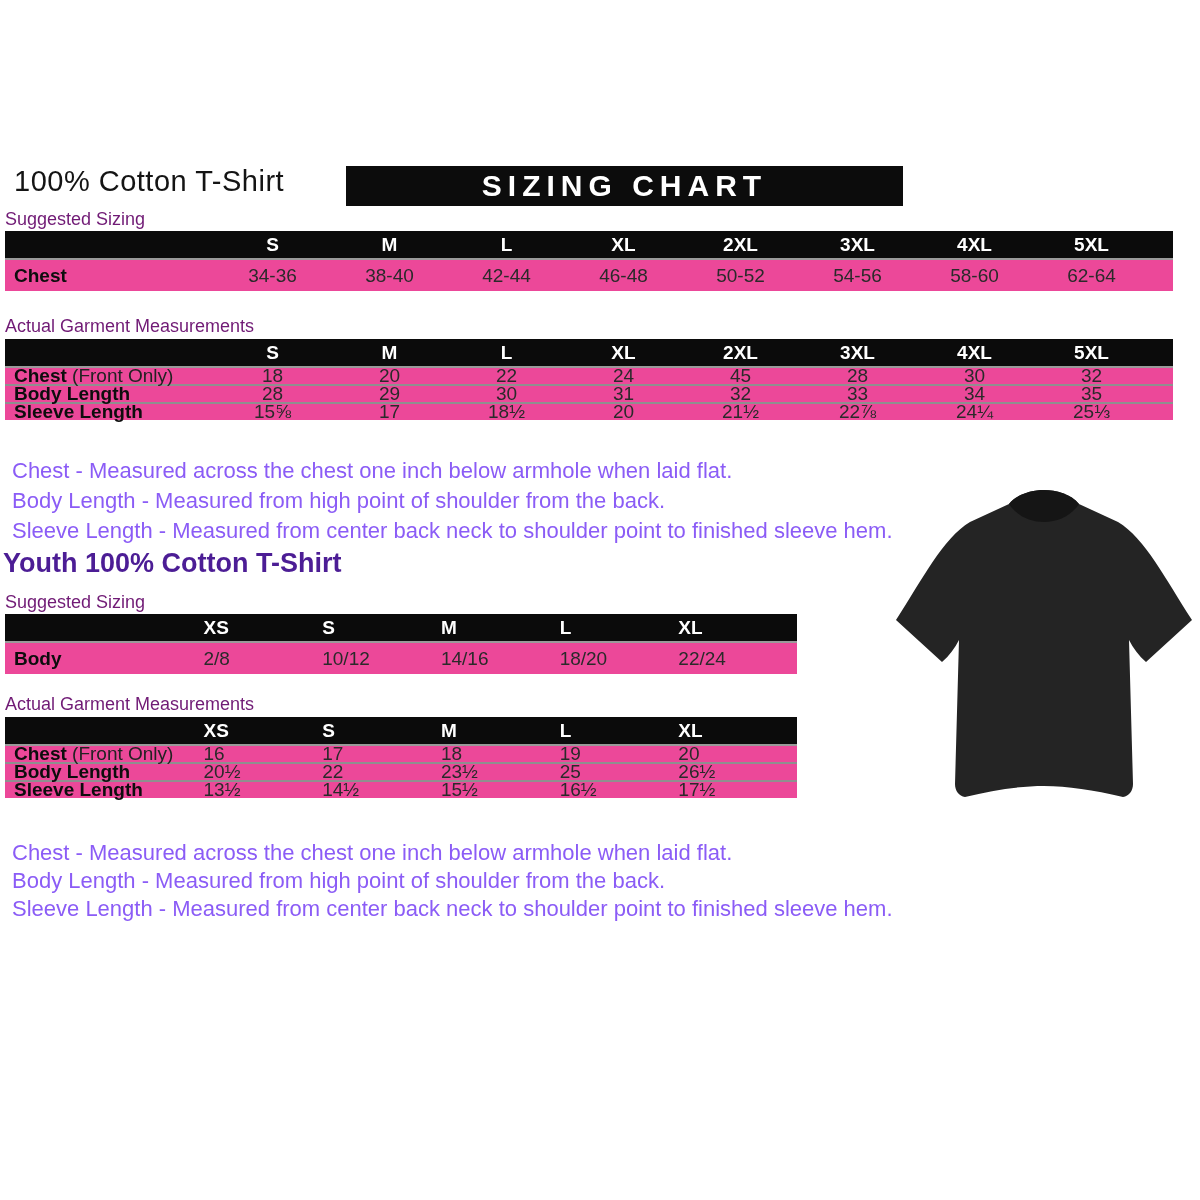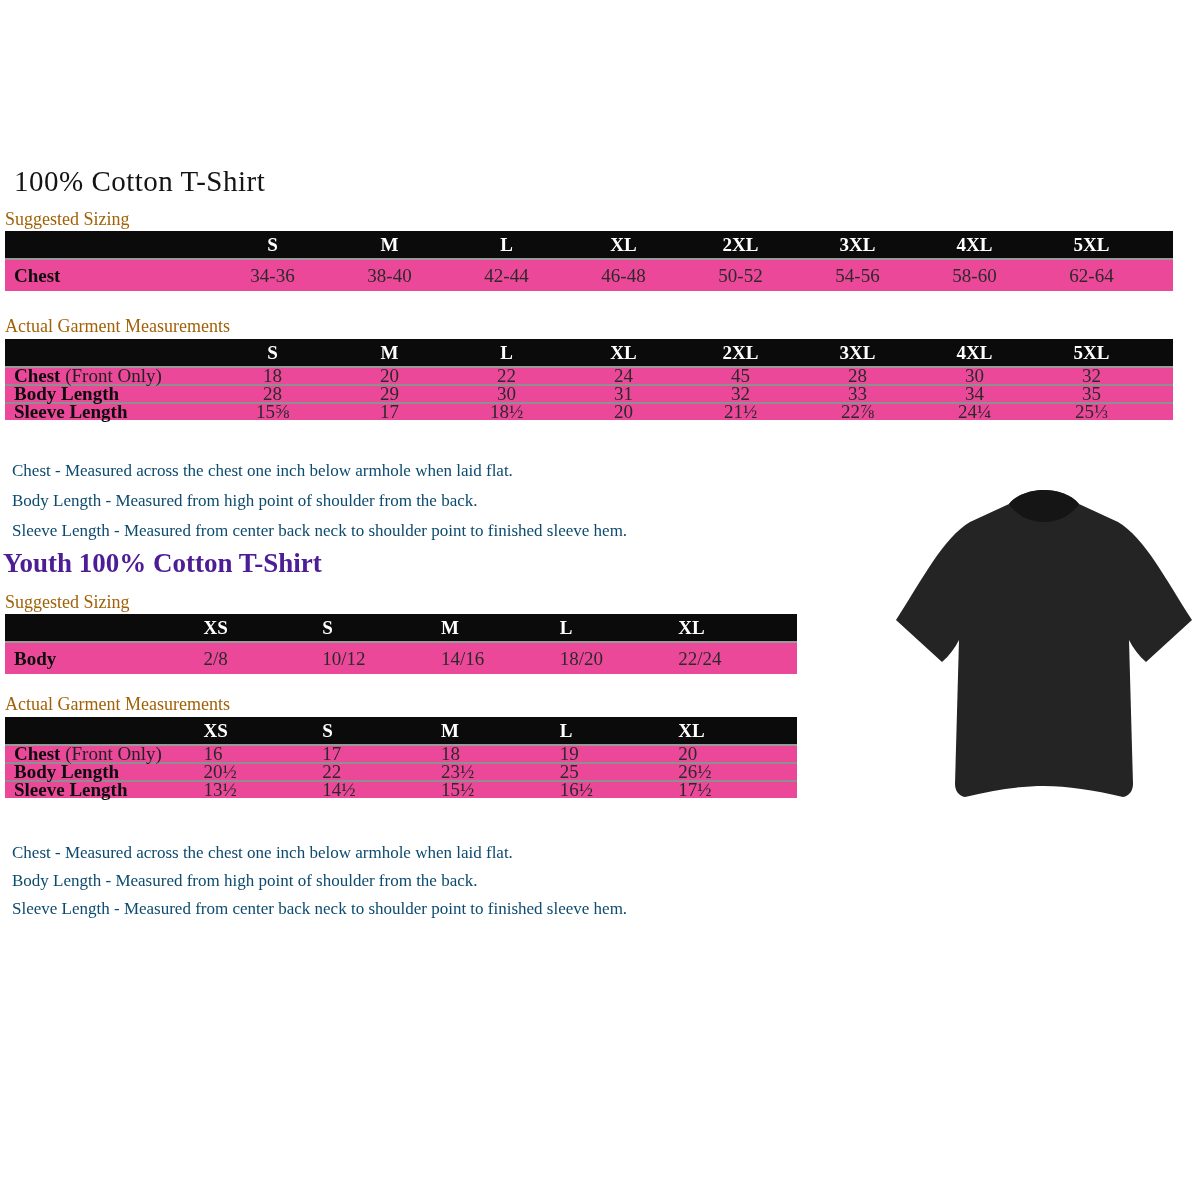--- a/index.html
+++ b/index.html
@@ -1,30 +1,30 @@
 <!DOCTYPE html>
 <html><head>
 <meta charset="utf-8">
 <style>
   html,body{margin:0;padding:0;background:#fff;}
   .canvas{
     position:relative;width:1200px;height:1200px;background:#ffffff;overflow:hidden;
-    font-family:Liberation Serif, serif;color:#111;
+    font-family:Liberation Sans, sans-serif;color:#111;
   }
   .adult-title{
     position:absolute;left:14px;top:165px;font-size:29px;font-weight:500;color:#141414;
     letter-spacing:0.5px;white-space:nowrap;
   }
   .banner{
     position:absolute;left:346px;top:166px;width:557px;height:40px;background:#0c0c0c;
     display:flex;align-items:center;justify-content:center;
   }
   .banner span{color:#fff;font-size:30px;font-weight:bold;letter-spacing:6px;white-space:nowrap;}
-  .sec-label{position:absolute;left:5px;font-size:18px;color:#a16207;white-space:nowrap;}
-  .notes{position:absolute;left:12px;font-size:17px;color:#0c4a6e;line-height:30px;white-space:nowrap;}
+  .sec-label{position:absolute;left:5px;font-size:18px;color:#701a75;white-space:nowrap;}
+  .notes{position:absolute;left:12px;font-size:22px;color:#8b5cf6;line-height:30px;white-space:nowrap;}
   .notes div{white-space:nowrap;}
 
   
   .tbl{position:absolute;left:5px;}
   .tbl-adult{width:1168px;}
   .tbl-youth{width:792px;}
   .t-hdr{
     display:flex;align-items:center;background:#0b0b0b;color:#ffffff;
     height:27px;font-weight:bold;font-size:19px;border-bottom:2px solid #9a9a9a;
   }
@@ -43,20 +43,23 @@
   }
   .tshirt{position:absolute;left:893px;top:490px;width:302px;height:312px;}
 </style>
 </head>
 <body>
 
 <div class="canvas">
 
   <div class="adult-title">100% Cotton T-Shirt</div>
 
+  <div class="banner">
+    <span>SIZING CHART</span>
+  </div>
 
   <div class="sec-label" style="top:209px;">Suggested Sizing</div>
 
   <div class="tbl tbl-adult row-tall" style="top:231px;">
       <div class="t-hdr">
         <div class="t-lbl"></div>
         <div class="t-cell">S</div>
         <div class="t-cell">M</div>
         <div class="t-cell">L</div>
         <div class="t-cell">XL</div>

